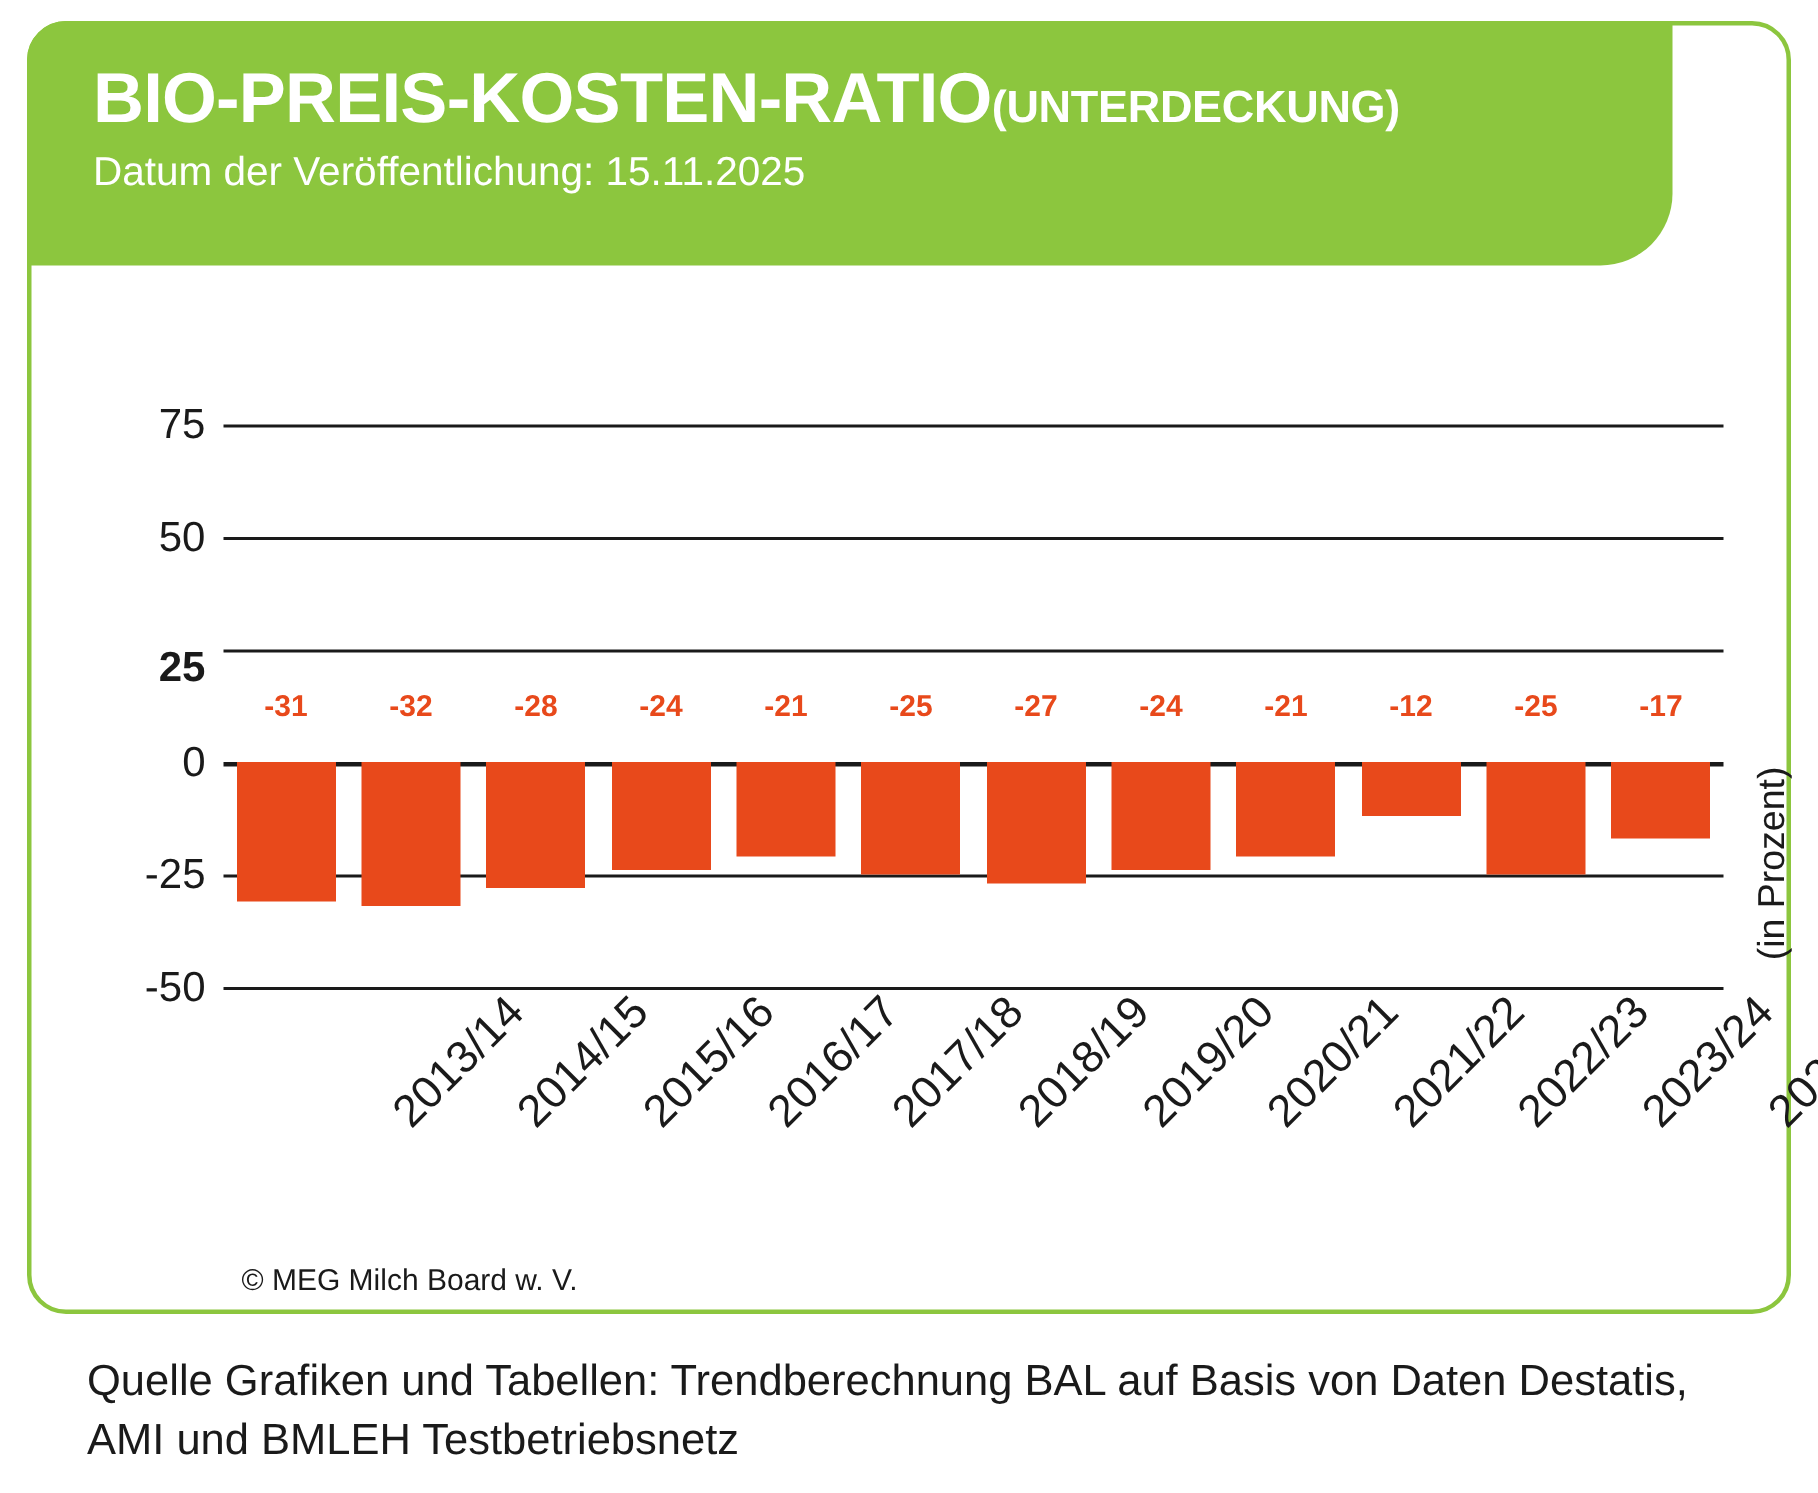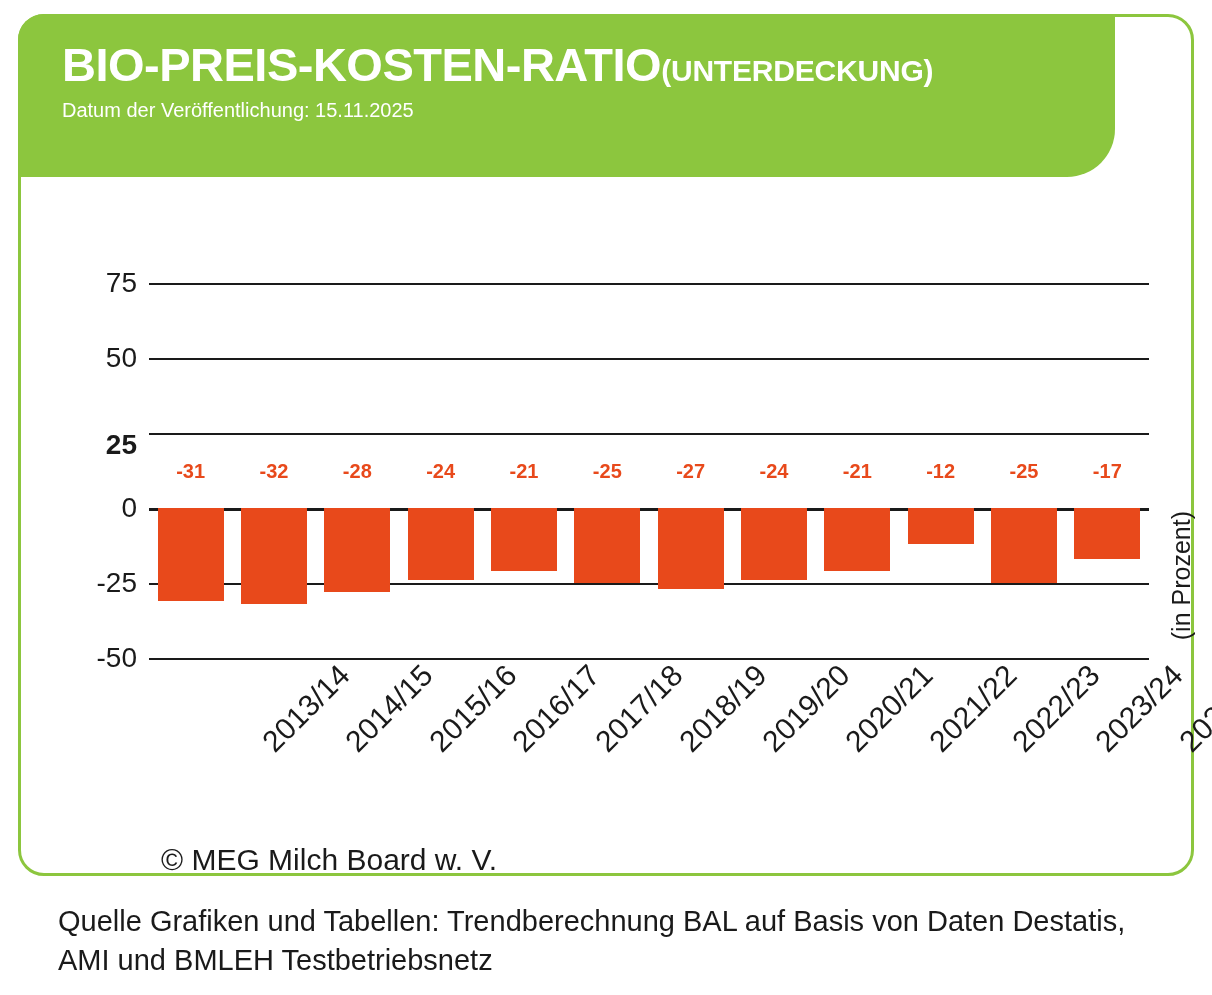--- a/index.html
+++ b/index.html
@@ -53,21 +53,21 @@
     letter-spacing: -0.5px;
     line-height: 1.05;
     white-space: nowrap;
   }
   .banner-title .suffix {
     font-size: 30px;
     letter-spacing: -0.2px;
   }
   .banner-sub {
     color: #ffffff;
-    font-size: 20px;
+    font-size: 27px;
     margin-top: 10px;
     white-space: nowrap;
   }
 
   
   .plot-wrap {
     position: absolute;
     left: 0;
     top: 176px;
     width: 1170px;
@@ -156,21 +156,21 @@
     white-space: nowrap;
     transform-origin: right top;
     transform: rotate(-45deg);
     text-align: right;
   }
 
   .copyright {
     position: absolute;
     left: 140px;
     top: 650px;
-    font-size: 30px;
+    font-size: 20px;
     color: #1a1a1a;
     white-space: nowrap;
   }
 
   
   .footer {
     position: absolute;
     left: 58px;
     top: 902px;
     width: 1120px;

